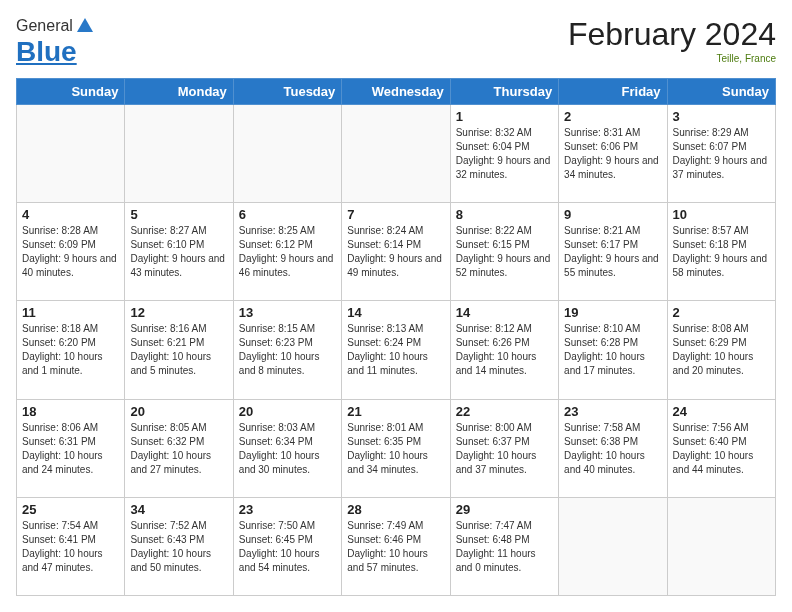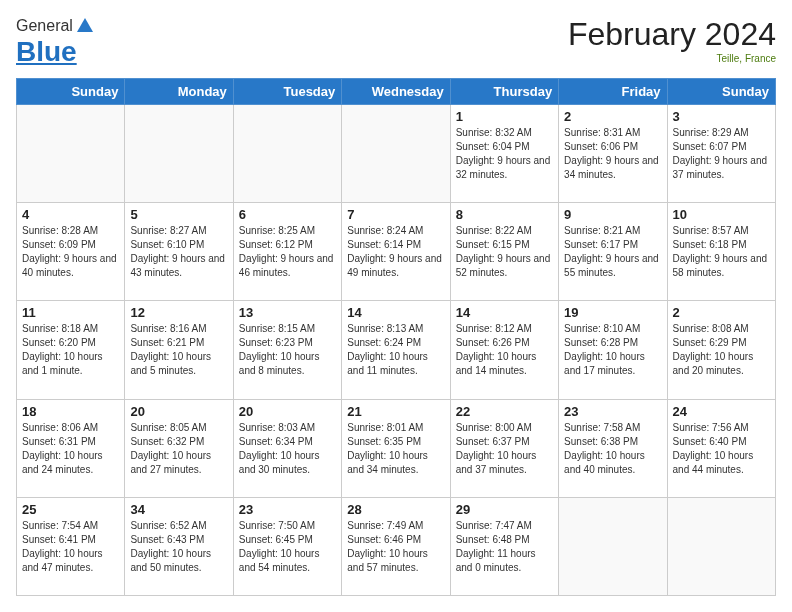--- a/index.html
+++ b/index.html
@@ -311,21 +311,21 @@
         <tr>
           <td>
             <span class="day-num">25</span>
             <div class="day-info">Sunrise: 7:54 AM
 Sunset: 6:41 PM
 Daylight: 10 hours
 and 47 minutes.</div>
           </td>
           <td>
             <span class="day-num">34</span>
-            <div class="day-info">Sunrise: 6:52 AM
+            <div class="day-info">Sunrise: 7:52 AM
 Sunset: 6:43 PM
 Daylight: 10 hours
 and 50 minutes.</div>
           </td>
           <td>
             <span class="day-num">23</span>
             <div class="day-info">Sunrise: 7:50 AM
 Sunset: 6:45 PM
 Daylight: 10 hours
 and 54 minutes.</div>

